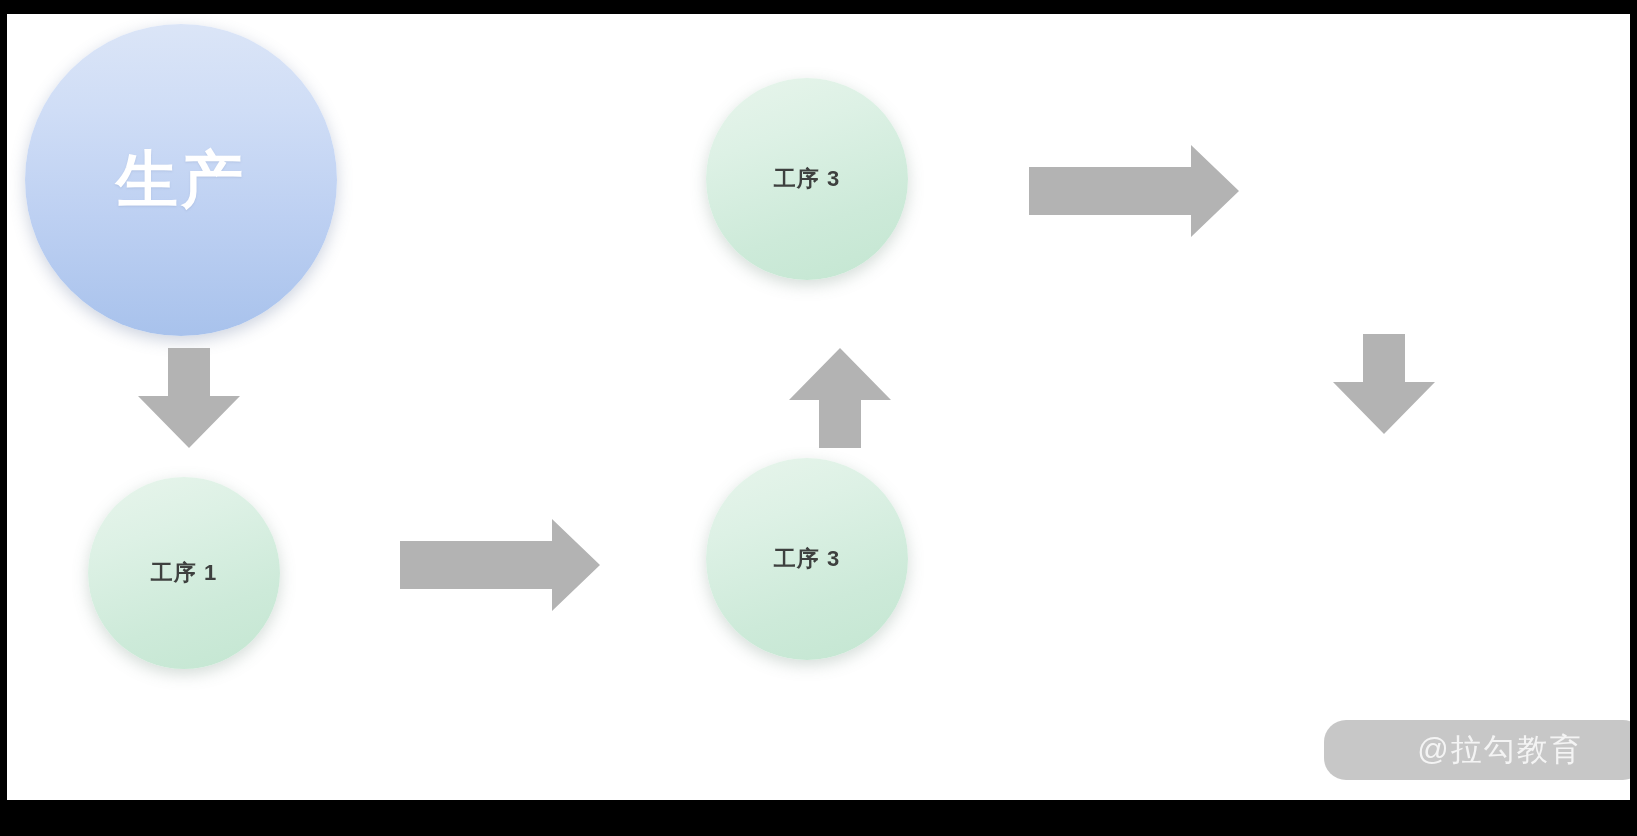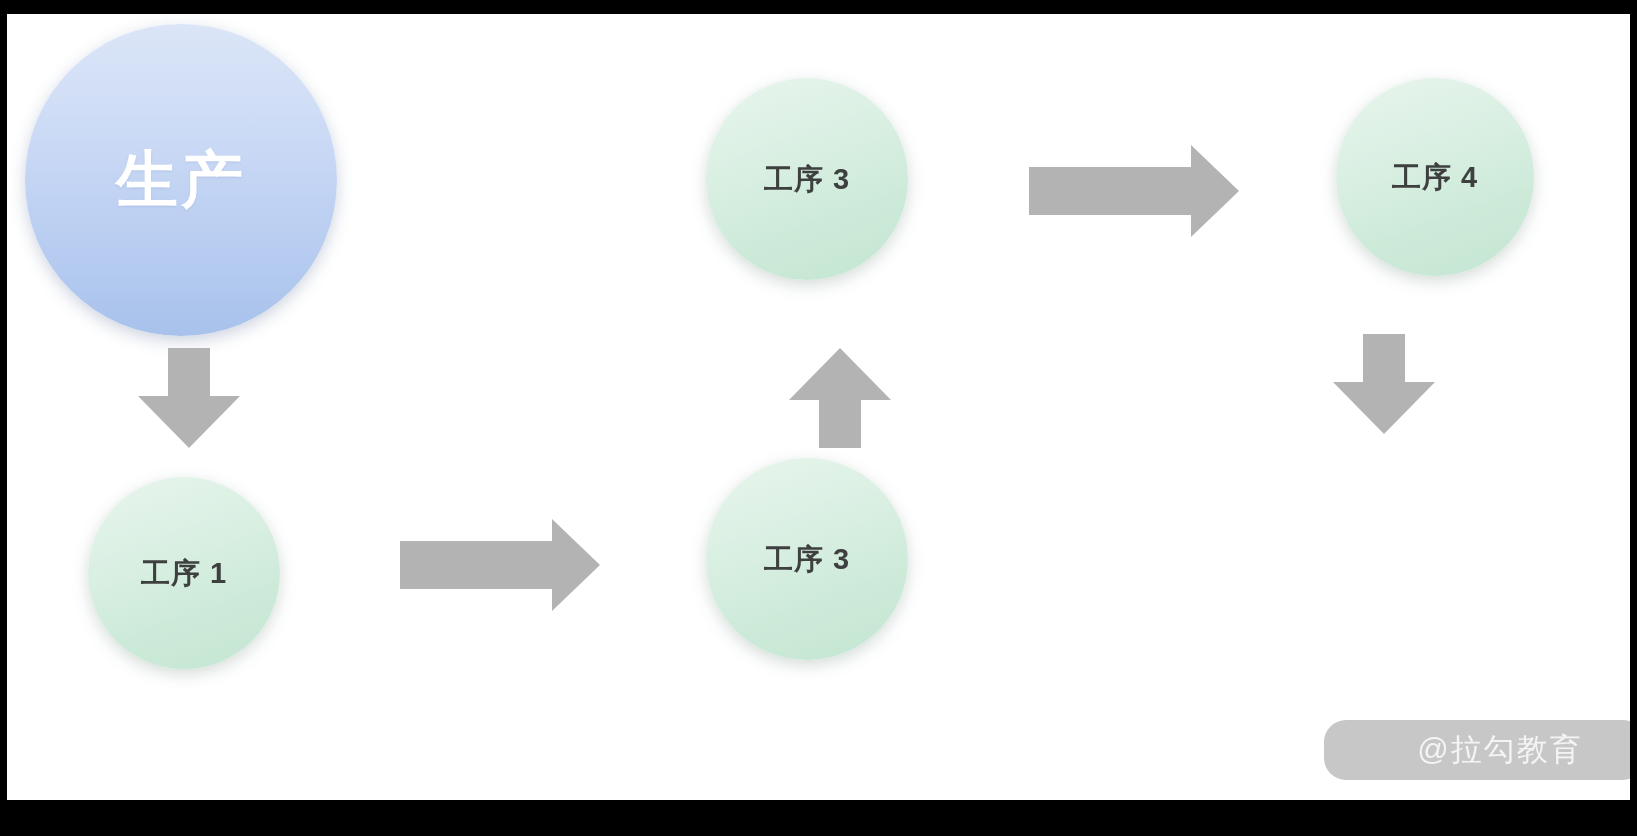--- a/index.html
+++ b/index.html
@@ -63,21 +63,21 @@
   .label-major {
     color: #ffffff;
     font-size: 62px;
     font-weight: bold;
     letter-spacing: 3px;
     text-shadow: 0 1px 2px rgba(120,140,180,0.25);
   }
 
   .label-minor {
     color: #3e403f;
-    font-size: 29px;
+    font-size: 22px;
     font-weight: bold;
     letter-spacing: 1px;
   }
 
   
   .arrow {
     position: absolute;
   }
   .arrow svg { display: block; }
 
@@ -139,23 +139,20 @@
     <div class="node node-green" style="left: 699px; top: 64px; width: 202px; height: 202px;">
       <span class="node-label label-minor">工序 3</span>
     </div>
 
     <div class="arrow" style="left: 1022px; top: 131px; width: 210px; height: 92px;">
       <svg width="210" height="92" viewBox="0 0 210 92">
         <polygon points="0,22 162,22 162,0 210,46 162,92 162,70 0,70" fill="#b3b3b3"></polygon>
       </svg>
     </div>
 
-    <div class="node node-green" style="left: 1329px; top: 64px; width: 198px; height: 198px;">
-      <span class="node-label label-minor">工序 4</span>
-    </div>
 
     <div class="arrow" style="left: 1326px; top: 320px; width: 102px; height: 100px;">
       <svg width="102" height="100" viewBox="0 0 102 100">
         <polygon points="30,0 72,0 72,48 102,48 51,100 0,48 30,48" fill="#b3b3b3"></polygon>
       </svg>
     </div>
 
 
     <div id="watermark" style="left: 1317px; top: 706px; width: 290px; height: 60px;">
       <span class="wm-text">@拉勾教育</span>

